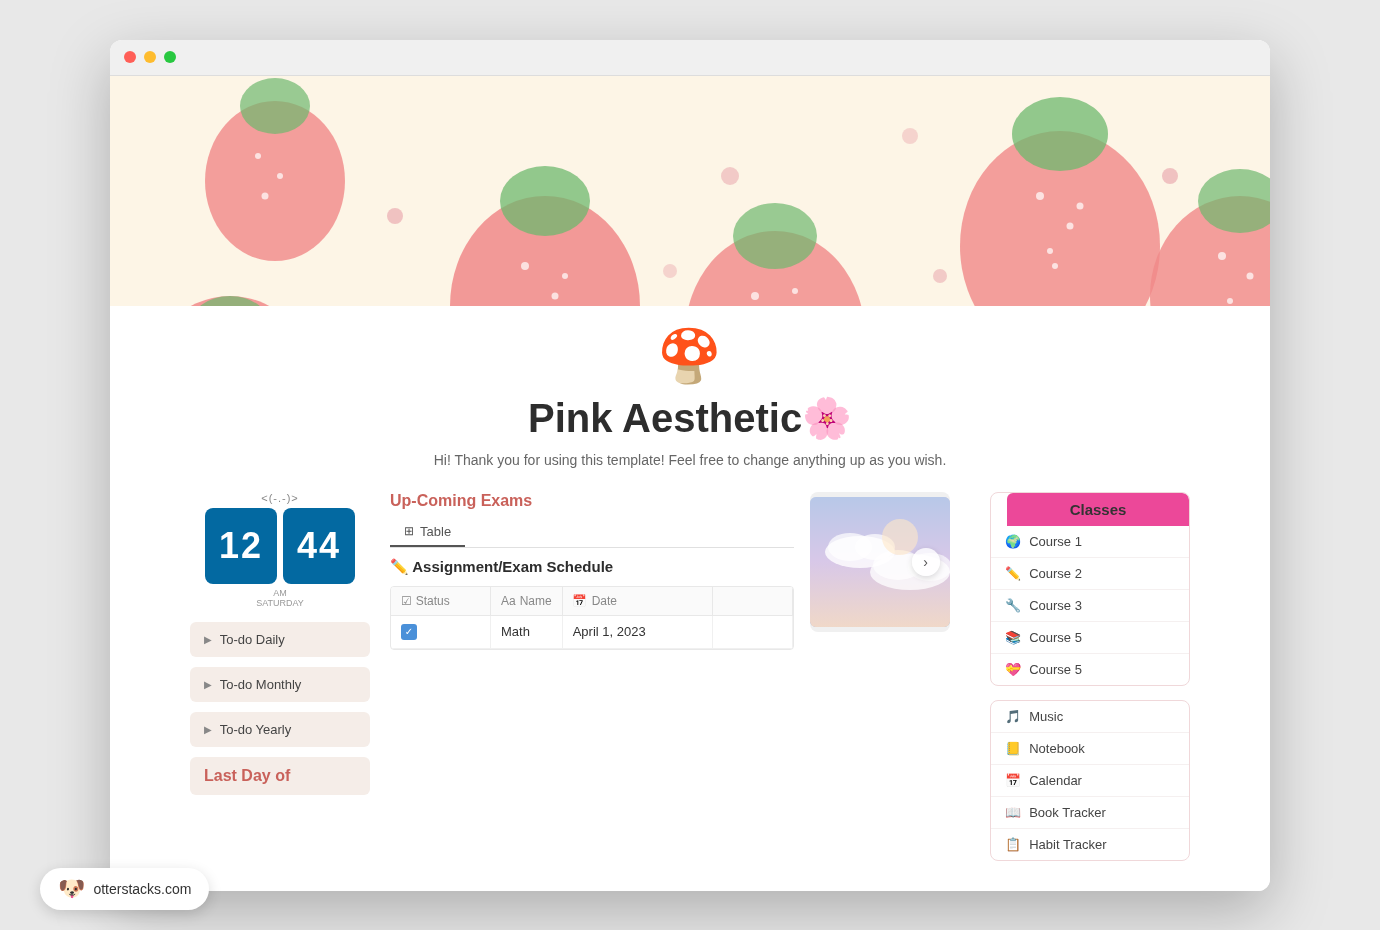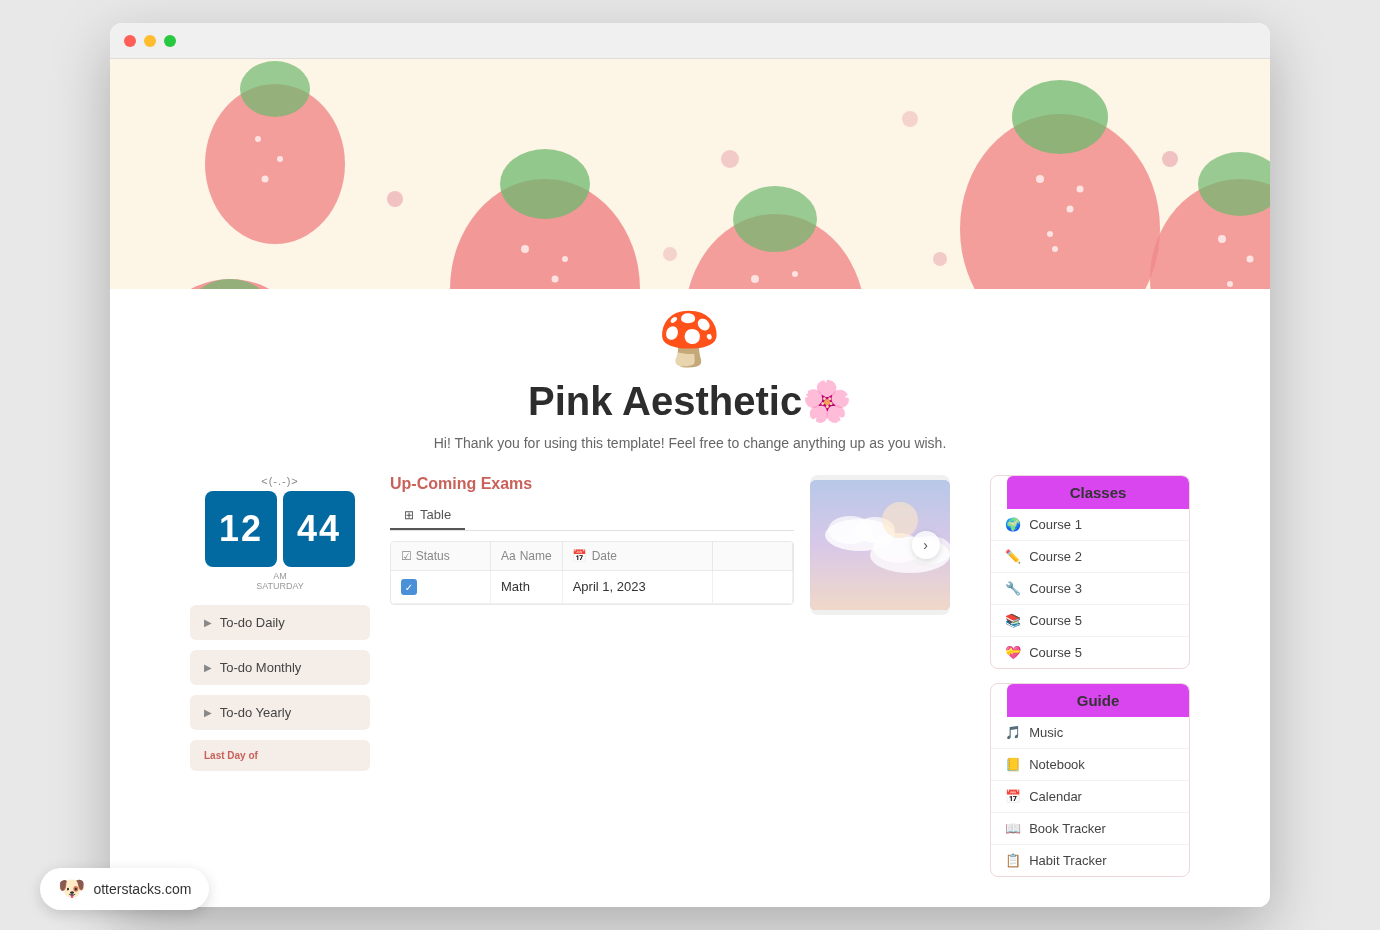--- a/index.html
+++ b/index.html
@@ -147,21 +147,21 @@
 
     .sidebar-item .arrow {
       color: #888;
       font-size: 10px;
     }
 
     .last-day-box {
       background: #f5ede8;
       border-radius: 6px;
       padding: 10px 14px;
-      font-size: 10px;
+      font-size: 16px;
       color: #c9615a;
       font-weight: 600;
       cursor: pointer;
     }
 
     
     .center-content {
       display: flex;
       flex-direction: row;
       gap: 16px;
@@ -315,21 +315,21 @@
     .carousel-arrow.right { right: 10px; }
 
     
     .right-sidebar {
       display: flex;
       flex-direction: column;
       gap: 14px;
     }
 
     .right-section-title {
-      background: #d946ef;
+      background: #ec4899;
       text-align: center;
       padding: 8px;
       border-radius: 6px 6px 0 0;
       font-weight: 600;
       font-size: 15px;
       color: #333;
       margin-left: 16px;
     }
 
     .right-section-box {
@@ -495,20 +495,21 @@
         <div>
           <div class="section-title">Up-Coming Exams</div>
 
           <div class="tab-bar">
             <div class="tab active">
               <span class="table-icon">⊞</span>
               <span>Table</span>
             </div>
           </div>
 
+          <div class="db-title">✏️ Assignment/Exam Schedule</div>
 
           <div class="db-table">
             <div class="db-header">
               <div class="db-header-cell">
                 <span>☑</span>
                 <span>Status</span>
               </div>
               <div class="db-header-cell">
                 <span>Aa</span>
                 <span>Name</span>
@@ -584,21 +585,20 @@
               <span>Course 5</span>
             </div>
             <div class="right-item">
               <span>💝</span>
               <span>Course 5</span>
             </div>
           </div>
         </div>
 
         <div class="right-section-box">
-          <div class="right-section-title">Guide</div>
           <div>
             <div class="right-item">
               <span>🎵</span>
               <span>Music</span>
             </div>
             <div class="right-item">
               <span>📒</span>
               <span>Notebook</span>
             </div>
             <div class="right-item">

